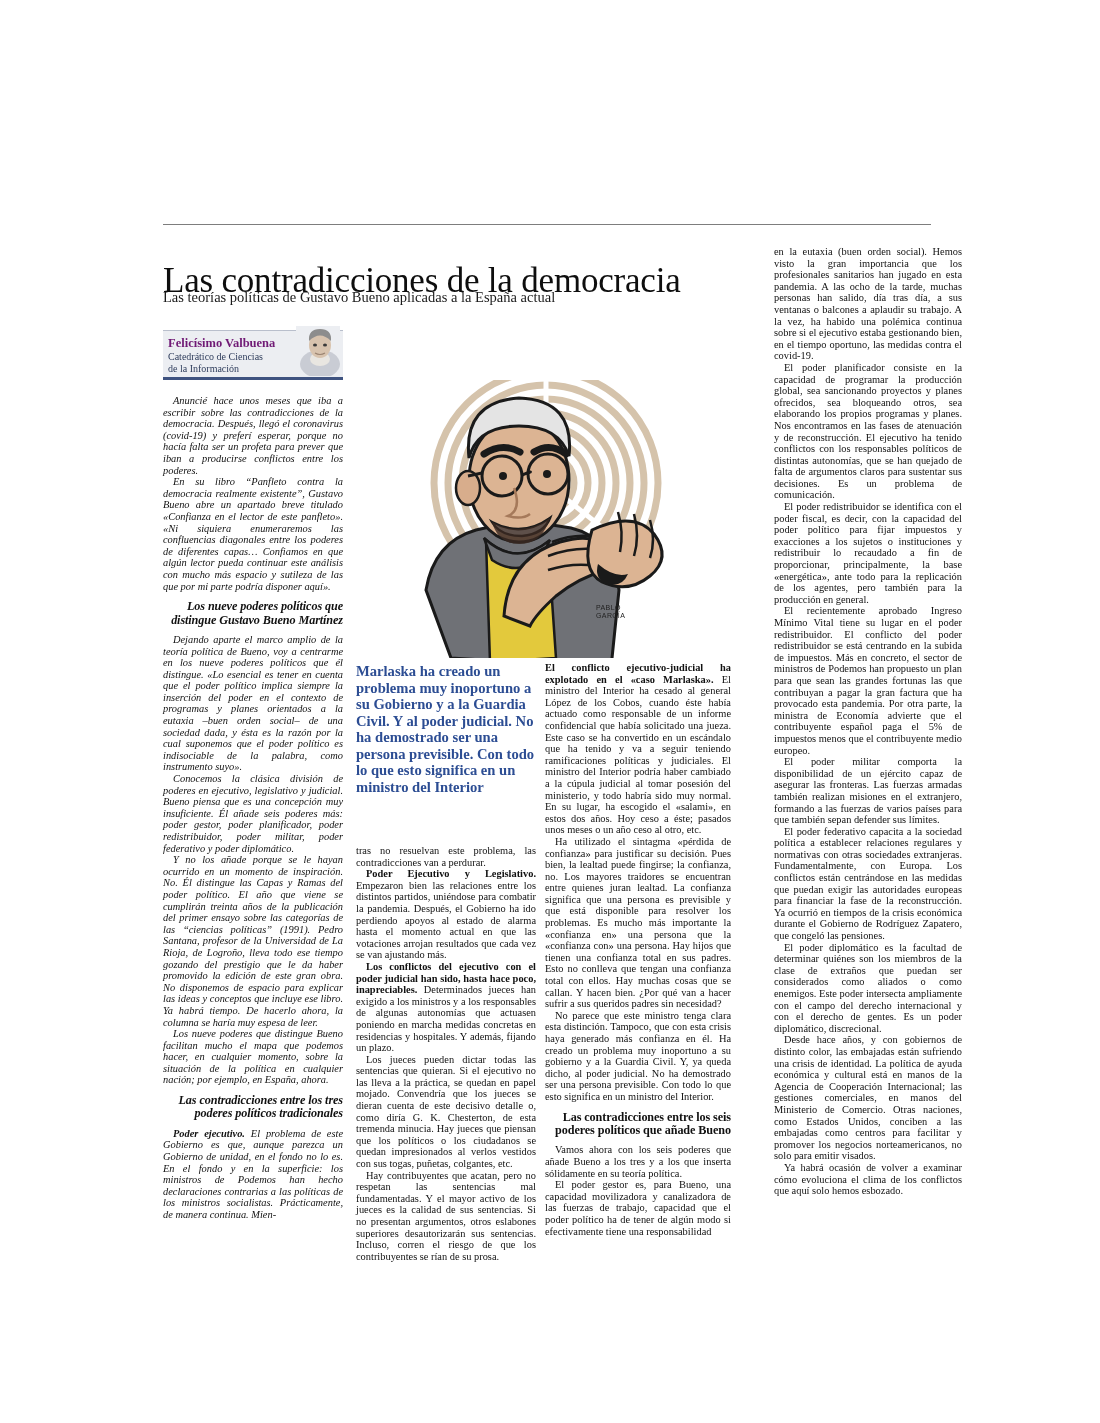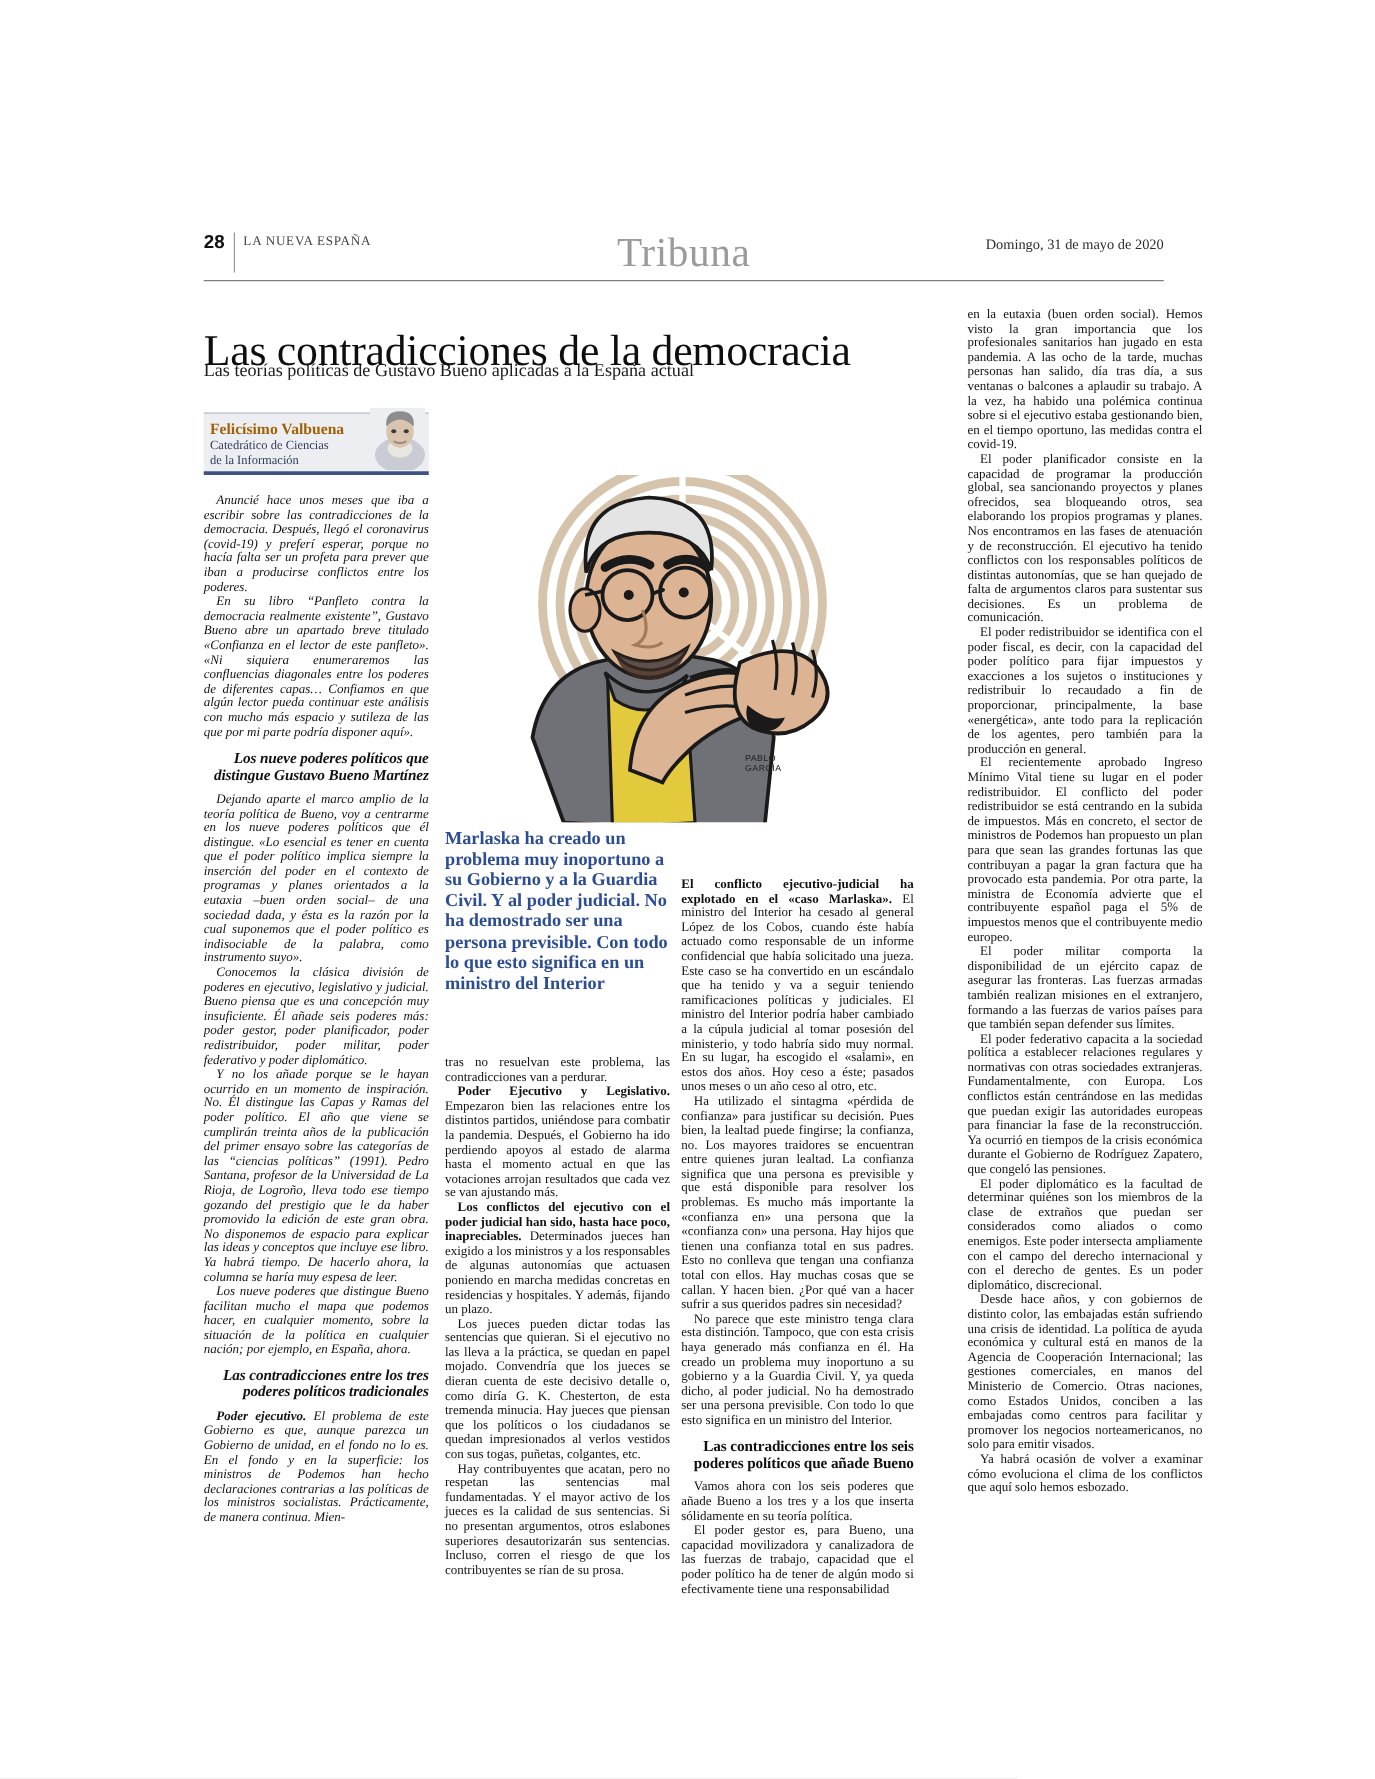--- a/index.html
+++ b/index.html
@@ -122,21 +122,21 @@
     top: 377px;
     width: 180px;
     height: 3px;
     background: #3f5380;
   }
   .byline-name {
     font-family: "Liberation Serif", serif;
     font-weight: bold;
     font-size: 12.5px;
     line-height: 14px;
-    color: #a16207;
+    color: #701a75;
   }
   .byline-role {
     font-family: "Liberation Serif", serif;
     font-size: 10px;
     line-height: 10px;
     color: #2e3c5b;
     margin-top: 2px;
   }
   .byline-avatar {
     position: absolute;
@@ -189,21 +189,21 @@
     font-size: 12.2px;
     line-height: 13.4px;
     text-indent: 0;
     text-align: right;
     letter-spacing: -.1px;
   }
   .col .lead { font-weight: bold; }
 
   #col1 { left: 163px; top: 395px; font-style: italic; }
   #col2 { left: 356px; top: 845px; width: 180px; }
-  #col3 { left: 545px; top: 662px; width: 186px; margin-top: 40px; }
+  #col3 { left: 545px; top: 662px; width: 186px; }
   #col4 { left: 742px; top: 246px; width: 188px; margin-left: 32px; }
 
   
   .pullquote {
     position: absolute;
     left: 356px;
     top: 663px;
     width: 185px;
     font-family: "Liberation Serif", serif;
     font-weight: bold;
@@ -211,27 +211,20 @@
     line-height: 16.5px;
     color: #2c4d93;
     text-align: left;
   }
 </style>
 </head>
 <body>
 
 <div class="page">
 
-  <div class="masthead">
-    <div class="folio-num">28</div>
-    <div class="folio-rule"></div>
-    <div class="folio-name">LA NUEVA ESPAÑA</div>
-    <div class="section-title">Tribuna</div>
-    <div class="masthead-date">Domingo, 31 de mayo de 2020</div>
-  </div>
   <div class="masthead-rule"></div>
 
   <h1 class="headline">Las contradicciones de la democracia</h1>
   <div class="subhead">Las teorías políticas de Gustavo Bueno aplicadas a la España actual</div>
 
   <div class="byline">
     <div class="byline-name">Felicísimo Valbuena</div>
     <div class="byline-role">Catedrático de Ciencias</div>
     <div class="byline-role">de la Información</div>
     <div class="byline-avatar">

